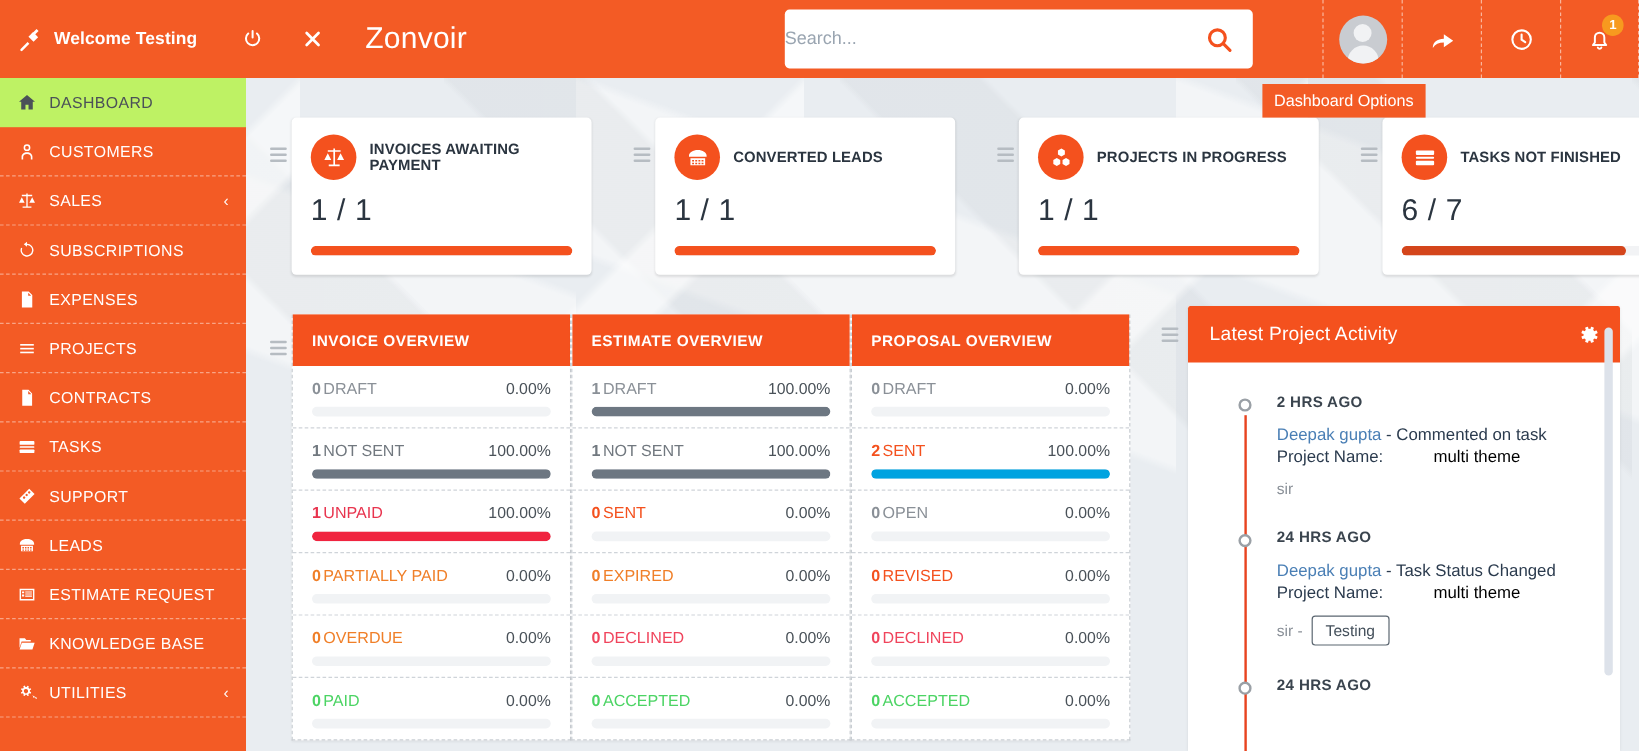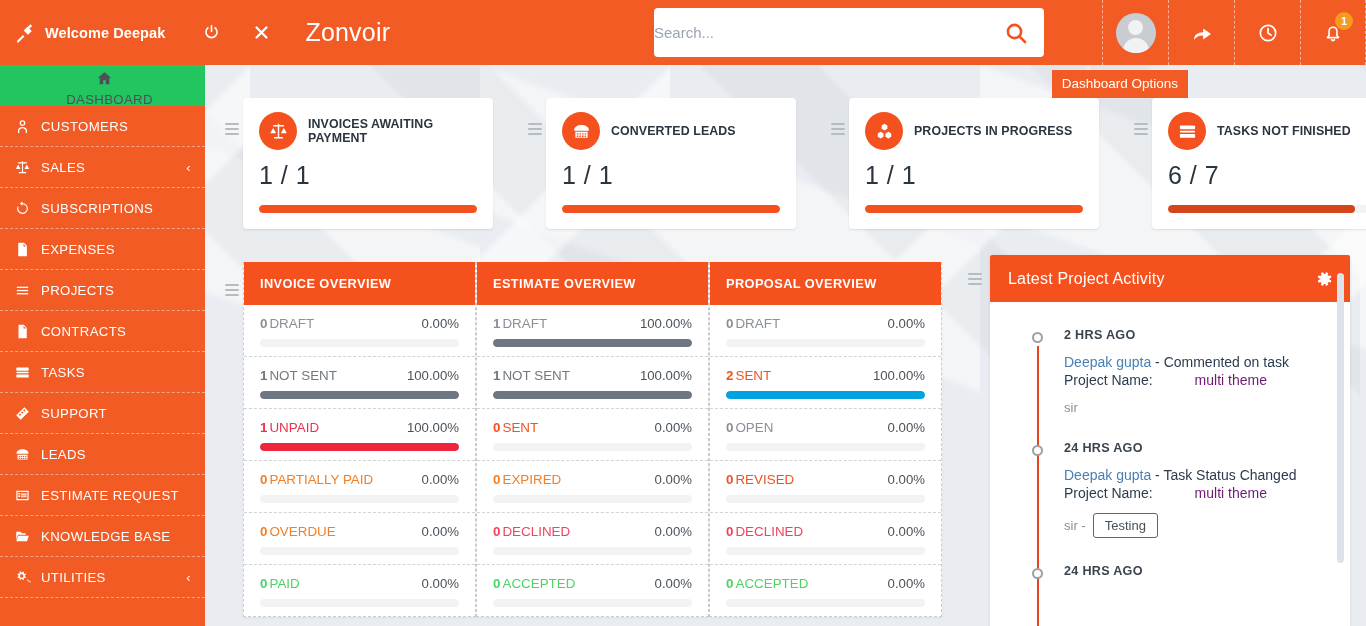--- a/index.html
+++ b/index.html
@@ -75,21 +75,21 @@
   
   .sidebar {
     position: absolute; top: 65px; left: 0; width: 205px; height: 561px;
     background: #f35b25; z-index: 30; overflow: hidden;
   }
   .nav-item {
     height: 41px; display: flex; align-items: center; padding-left: 14px;
     color: #fff; font-size: 13.2px; letter-spacing: .35px; cursor: pointer;
     border-bottom: 1px dashed rgba(255,255,255,.45); position: relative;
   }
-  .nav-item.active { background: #22c55e; color: #4b5158; border-bottom-color: transparent; flex-direction: column; }
+  .nav-item.active { background: #bef264; color: #4b5158; border-bottom-color: transparent; }
   .nav-ico { width: 27px; display: flex; align-items: center; flex: 0 0 27px; }
   .nav-ico svg { display: block; }
   .nav-label { white-space: nowrap; }
   .nav-caret { position: absolute; right: 14px; font-size: 13px; opacity: .95; }
 
   
   .main { position: absolute; top: 65px; left: 205px; width: 983px; height: 561px; }
 
   .dash-options {
     position: absolute; right: 0px; top: 5px; background: #f35b25; color: #fff;
@@ -150,21 +150,21 @@
   .activity-body { position: relative; padding: 26px 0 0 0; height: 324px; overflow: hidden; }
   .timeline-line { position: absolute; left: 47px; top: 44px; bottom: 0; width: 2px; background: #e8431f; }
   .act-item { position: relative; padding: 0 30px 0 74px; margin-bottom: 26px; }
   .act-dot {
     position: absolute; left: 42px; top: 4px; width: 11px; height: 11px;
     border: 2px solid #9aa0a6; border-radius: 50%; background: #fff;
   }
   .act-time { font-size: 12.6px; font-weight: bold; color: #3a444e; letter-spacing: .3px; }
   .act-main { font-size: 14px; color: #2b3b4e; margin-top: 11px; line-height: 18px; }
   .act-user { color: #4a7fb5; }
-  .act-link { color: #701a75; padding-left: 38px; }
+  .act-link { color: #000000; padding-left: 38px; }
   .act-note { font-size: 13px; color: #8a9098; margin-top: 11px; display: flex; align-items: center; }
   .act-chip {
     border: 1px solid #5b6670; border-radius: 3px; padding: 4px 11px;
     font-size: 13px; color: #44505b; margin-left: 7px; background: #fff;
   }
   .act-scrollbar {
     position: absolute; right: 6px; top: 18px; width: 7px; height: 290px;
     background: #dde2ea; border-radius: 4px;
   }
   .gear-btn { cursor: pointer; line-height: 0; }
@@ -174,21 +174,21 @@
 
 <div class="topbar">
   <div class="brand-left">
     <span class="gavel-icon">
       <svg viewBox="0 0 24 24" width="22" height="22" fill="#ffffff">
         <path d="M3.5 20.5l6.3-6.3 1.6 1.6-6.3 6.3a1.1 1.1 0 0 1-1.6-1.6z"></path>
         <path d="M10.6 9.4l4.2-4.2 4.6 4.6-4.2 4.2z"></path>
         <rect x="15.3" y="2.4" width="2.6" height="6.4" transform="rotate(45 16.6 5.6)"></rect>
       </svg>
     </span>
-    <span class="welcome-text">Welcome Deepak</span>
+    <span class="welcome-text">Welcome Testing</span>
   </div>
 
   <div class="hdr-icon-btn power-btn">
     <svg viewBox="0 0 24 24" width="19" height="19" fill="none" stroke="#fff" stroke-width="2.1" stroke-linecap="round">
       <path d="M12 3.5v7"></path>
       <path d="M7.4 6.2a7 7 0 1 0 9.2 0"></path>
     </svg>
   </div>
   <div class="hdr-icon-btn close-btn">
     <svg viewBox="0 0 24 24" width="17" height="17" stroke="#fff" stroke-width="3.2" stroke-linecap="round">

